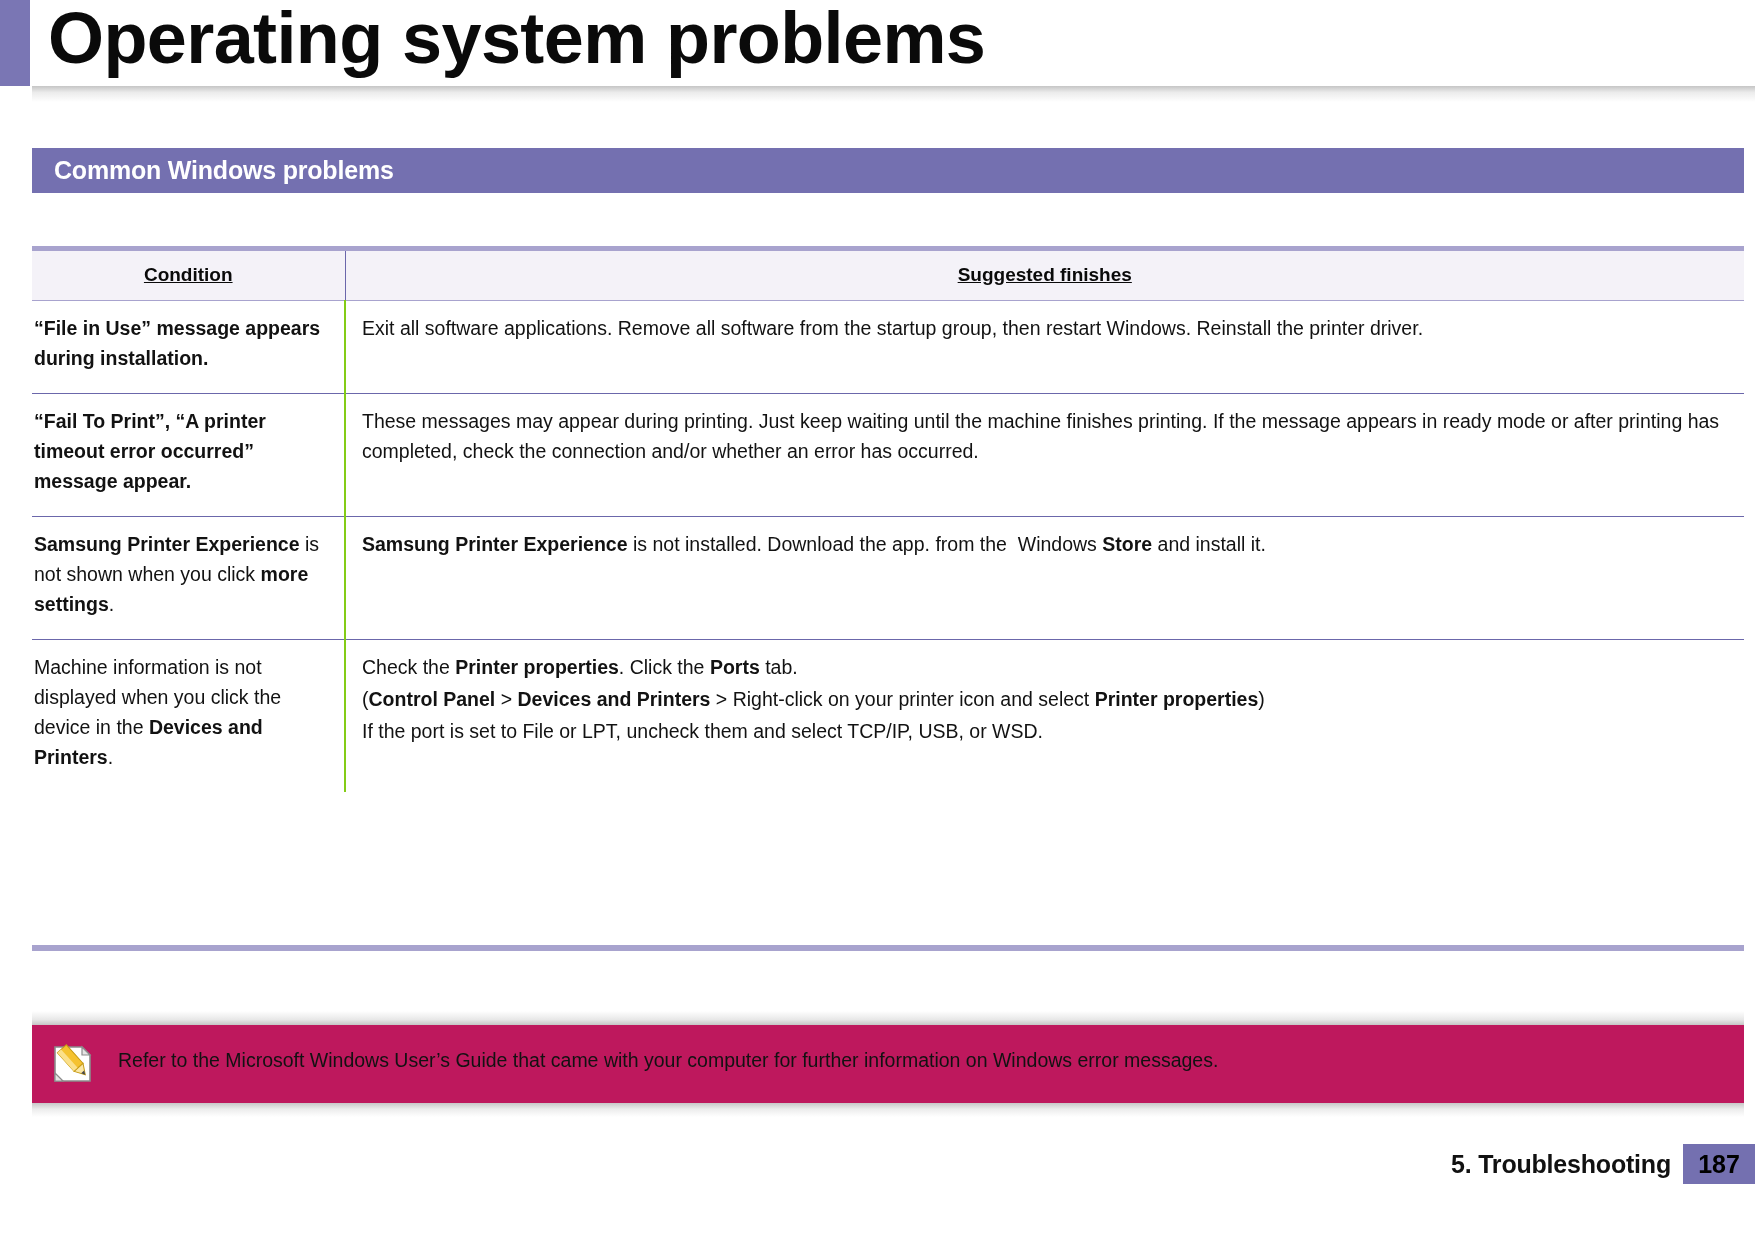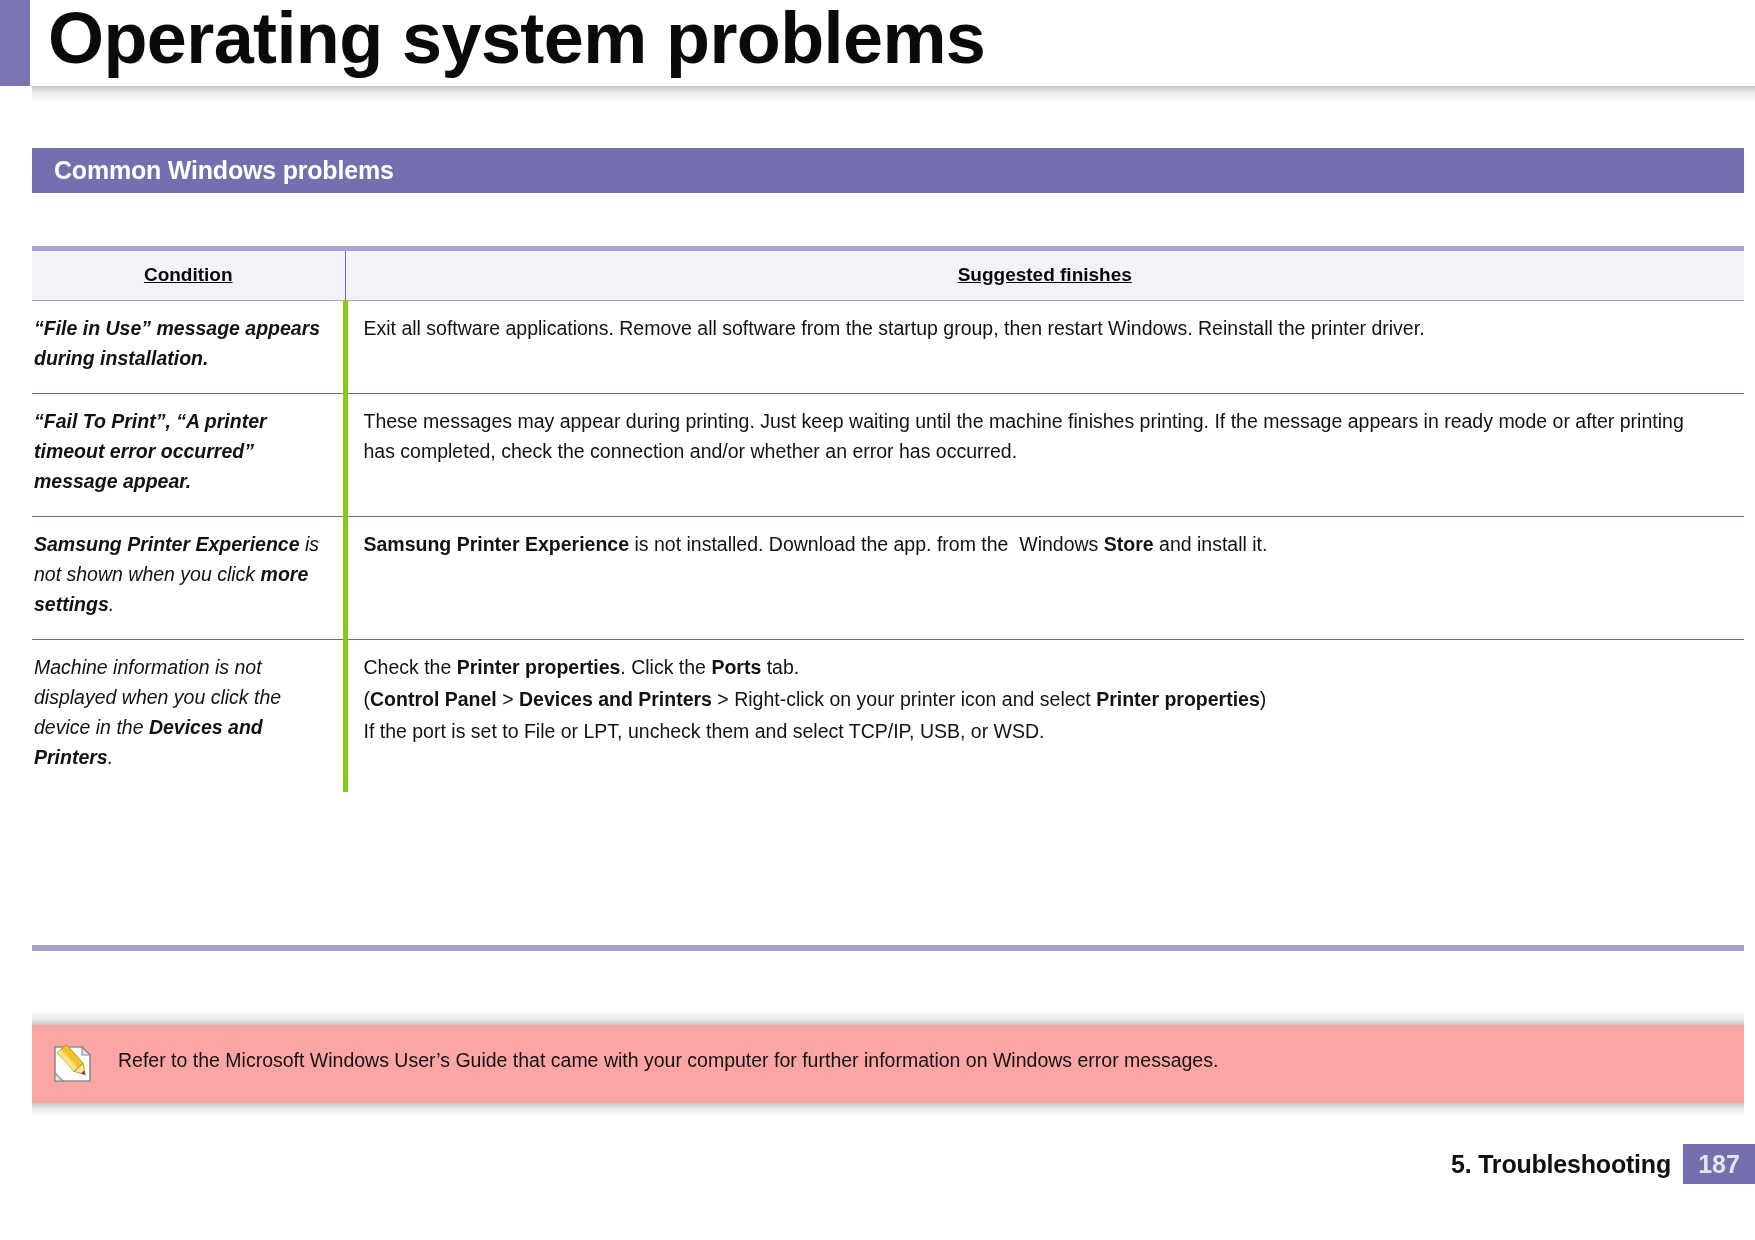--- a/index.html
+++ b/index.html
@@ -103,24 +103,23 @@
   table.problems tbody td {
     border-bottom: 1px solid #6b67ab;
     font-size: 19.5px;
     line-height: 30px;
     vertical-align: top;
     padding: 12px 12px 20px 12px;
     color: #121212;
   }
   table.problems tbody td.cond {
     font-weight: bold;
-    border-right: 5px solid #84cc16;
+    border-right: 2px solid #84cc16;
     padding-left: 2px;
     padding-right: 16px;
-    font-style: italic;
   }
   table.problems tbody td.sol {
     padding-left: 16px;
     padding-right: 20px;
     font-weight: normal;
   }
   table.problems tbody tr:last-child td {
     border-bottom: none;
   }
   td.cond .reg { font-weight: normal; }
@@ -145,21 +144,21 @@
     height: 14px;
     background: linear-gradient(to bottom,
        rgba(255,255,255,0) 0%,
        rgba(205,205,205,0.45) 60%,
        rgba(178,178,178,0.75) 100%);
   }
   .note-body {
     display: flex;
     align-items: flex-start;
     padding: 14px 0 16px 18px;
-    background: #fca5a5;
+    background: #be185d;
   }
   .note-icon {
     width: 46px;
     height: 46px;
     flex: 0 0 46px;
     position: relative;
     margin-top: 2px;
   }
   .note-text {
     font-size: 19.5px;
@@ -189,21 +188,21 @@
     font-size: 25px;
     font-weight: bold;
     color: #111111;
     display: flex;
     align-items: center;
     padding-right: 12px;
     letter-spacing: -0.2px;
   }
   .footer-page {
     background: #7470b0;
-    color: #e5e5e5;
+    color: #000000;
     font-size: 25px;
     font-weight: bold;
     width: 72px;
     display: flex;
     align-items: center;
     justify-content: center;
   }
 </style>
 </head>
 <body>

